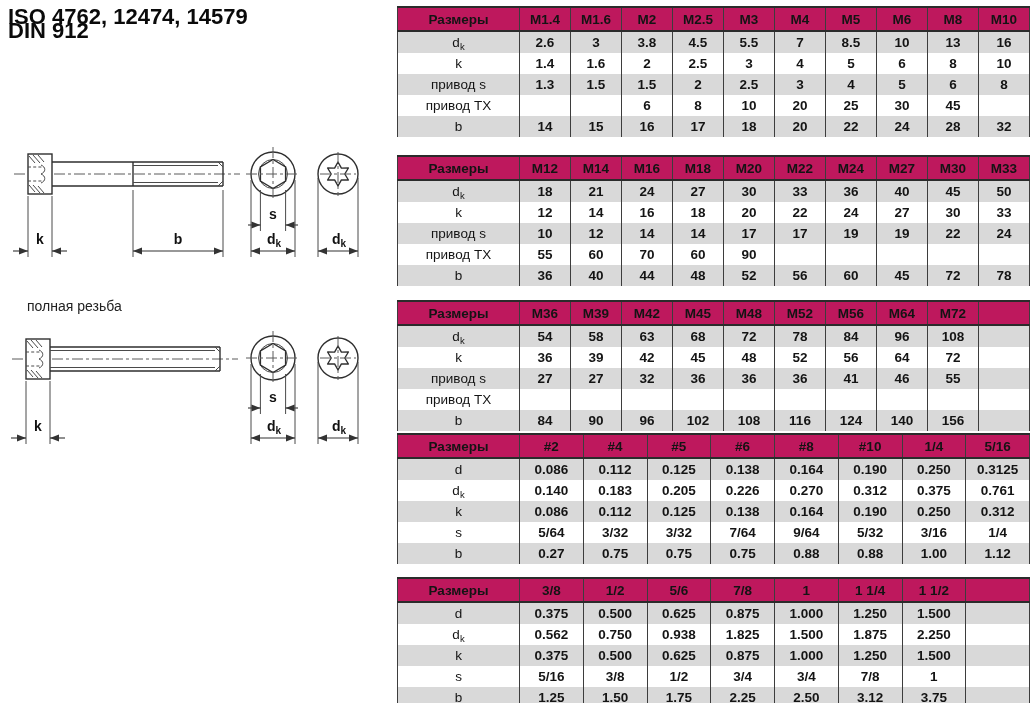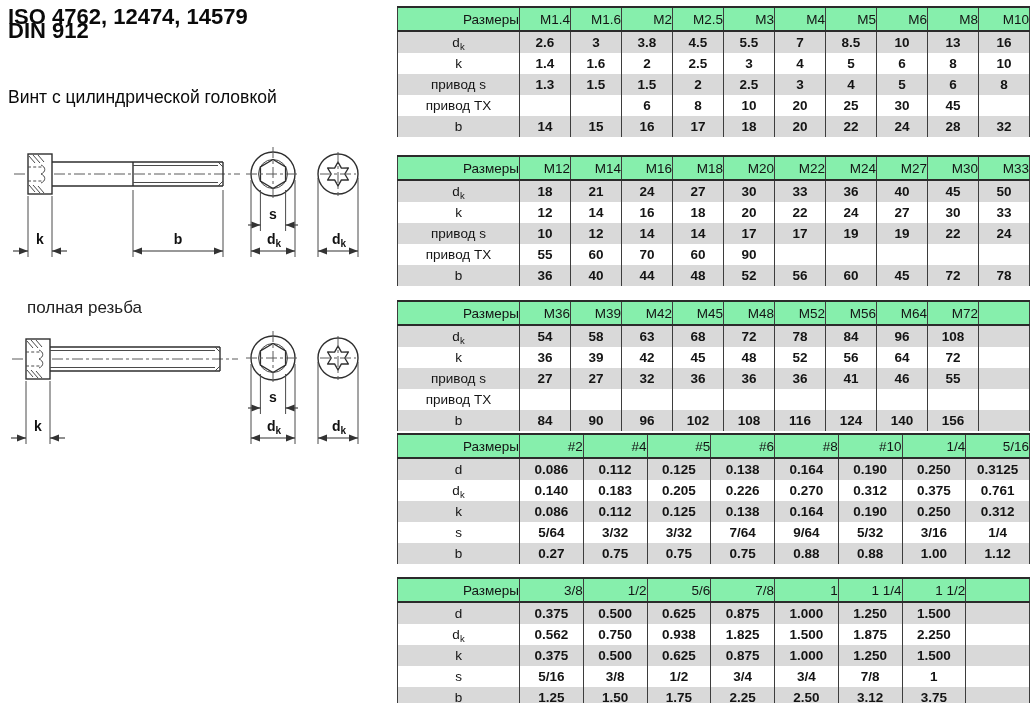--- a/index.html
+++ b/index.html
@@ -4,56 +4,55 @@
 <style>
   html,body{margin:0;padding:0;background:#fff;}
   #page{position:relative;width:1034px;height:703px;background:#ffffff;overflow:hidden;
         font-family:"Liberation Sans","DejaVu Sans",sans-serif;color:#111;}
 
   
   .title-line{position:absolute;left:8px;font-weight:bold;font-size:22px;line-height:26px;color:#0a0a0a;}
   #title1{top:4px;}
   #title2{top:18px;}
   #subtitle{position:absolute;left:8px;top:87px;font-size:17.5px;color:#0a0a0a;}
-  #fullthread{position:absolute;left:27px;top:298px;font-size:17px;color:#222;}
+  #fullthread{position:absolute;left:27px;top:298px;font-size:14px;color:#222;}
 
   
   .drawing{position:absolute;left:0;}
   #drawing1{top:130px;}
   #drawing2{top:295px;}
   .ln{stroke:#2f2f2f;stroke-width:1.4;fill:none;}
   .lnw{stroke:#2f2f2f;stroke-width:1.4;fill:#fff;}
   .thin{stroke:#4a4a4a;stroke-width:1;fill:none;}
   .cl{stroke:#5a5a5a;stroke-width:1;fill:none;stroke-dasharray:11 3 3 3;}
   .dash{stroke:#4a4a4a;stroke-width:1;fill:none;stroke-dasharray:3 2.2;}
   .dim{stroke:#333;stroke-width:1.1;fill:none;}
   .dlab{font-family:"Liberation Sans","DejaVu Sans",sans-serif;font-weight:bold;font-size:14px;fill:#111;}
   .dsub{font-size:10px;}
 
   
   .dim-table{position:absolute;left:397px;width:633px;border-collapse:collapse;table-layout:fixed;
              font-size:13.5px;color:#141414;}
   .pos-t0{top:6px;}  .pos-t1{top:155px;}  .pos-t2{top:300px;}  .pos-t3{top:433px;}  .pos-t4{top:577px;}
   .dim-table th,.dim-table td{padding:0;text-align:center;vertical-align:middle;
              border-left:1.5px solid #3d3d3d;border-right:1.5px solid #3d3d3d;overflow:hidden;white-space:nowrap;}
-  .dim-table thead th{height:22px;background:#86efac;font-weight:normal;
-             border-top:2.5px solid #2b2b2b;border-bottom:2.5px solid #2b2b2b;text-align:right;}
+  .dim-table thead th{height:22px;background:#be185d;font-weight:bold;
+             border-top:2.5px solid #2b2b2b;border-bottom:2.5px solid #2b2b2b;}
   .dim-table tbody td{height:21px;font-weight:bold;background:#ffffff;}
   .dim-table tbody tr.stripe td{background:#d9d9d9;}
   .dim-table td.row-label{font-weight:normal;}
   .dim-table sub{font-size:9.5px;vertical-align:-3px;line-height:0;}
 </style>
 </head>
 <body>
 
 <div id="page">
 
   <div id="title1" class="title-line">ISO 4762, 12474, 14579</div>
   <div id="title2" class="title-line">DIN 912</div>
-  <div id="subtitle">Винт с цилиндрической головкой</div>
   <div id="fullthread">полная резьба</div>
 
   <svg id="drawing1" class="drawing" width="390" height="180" viewBox="0 0 390 180">
     <defs>
       <marker id="ar1" markerWidth="10" markerHeight="8" refX="9" refY="4" orient="auto-start-reverse" markerUnits="userSpaceOnUse">
         <path d="M0,0.6 L9,4 L0,7.4 Z" fill="#333"></path>
       </marker>
     </defs>
 
     <line class="cl" x1="14" y1="44" x2="240" y2="44"></line>

